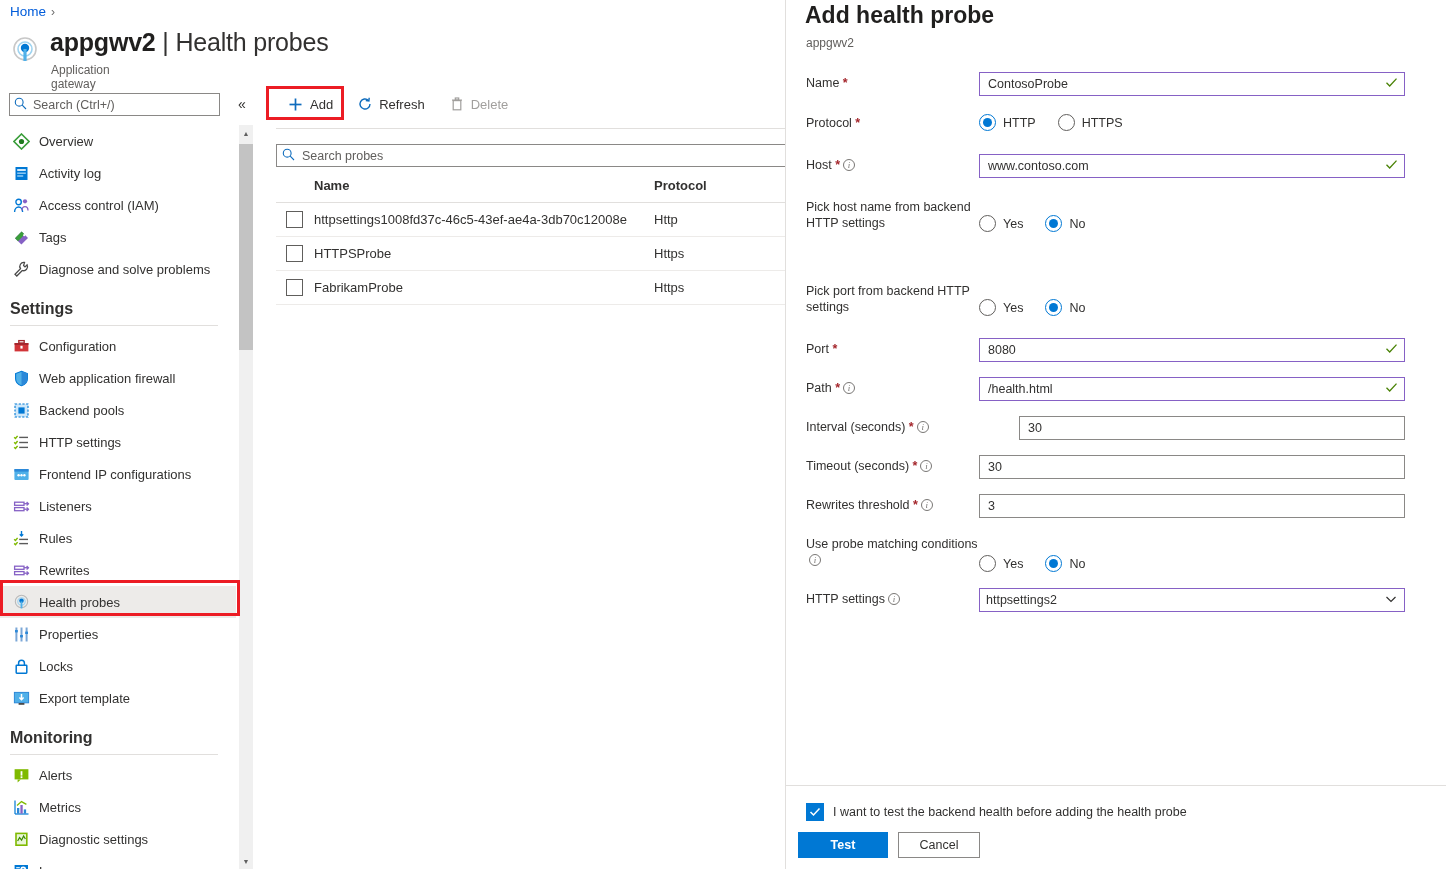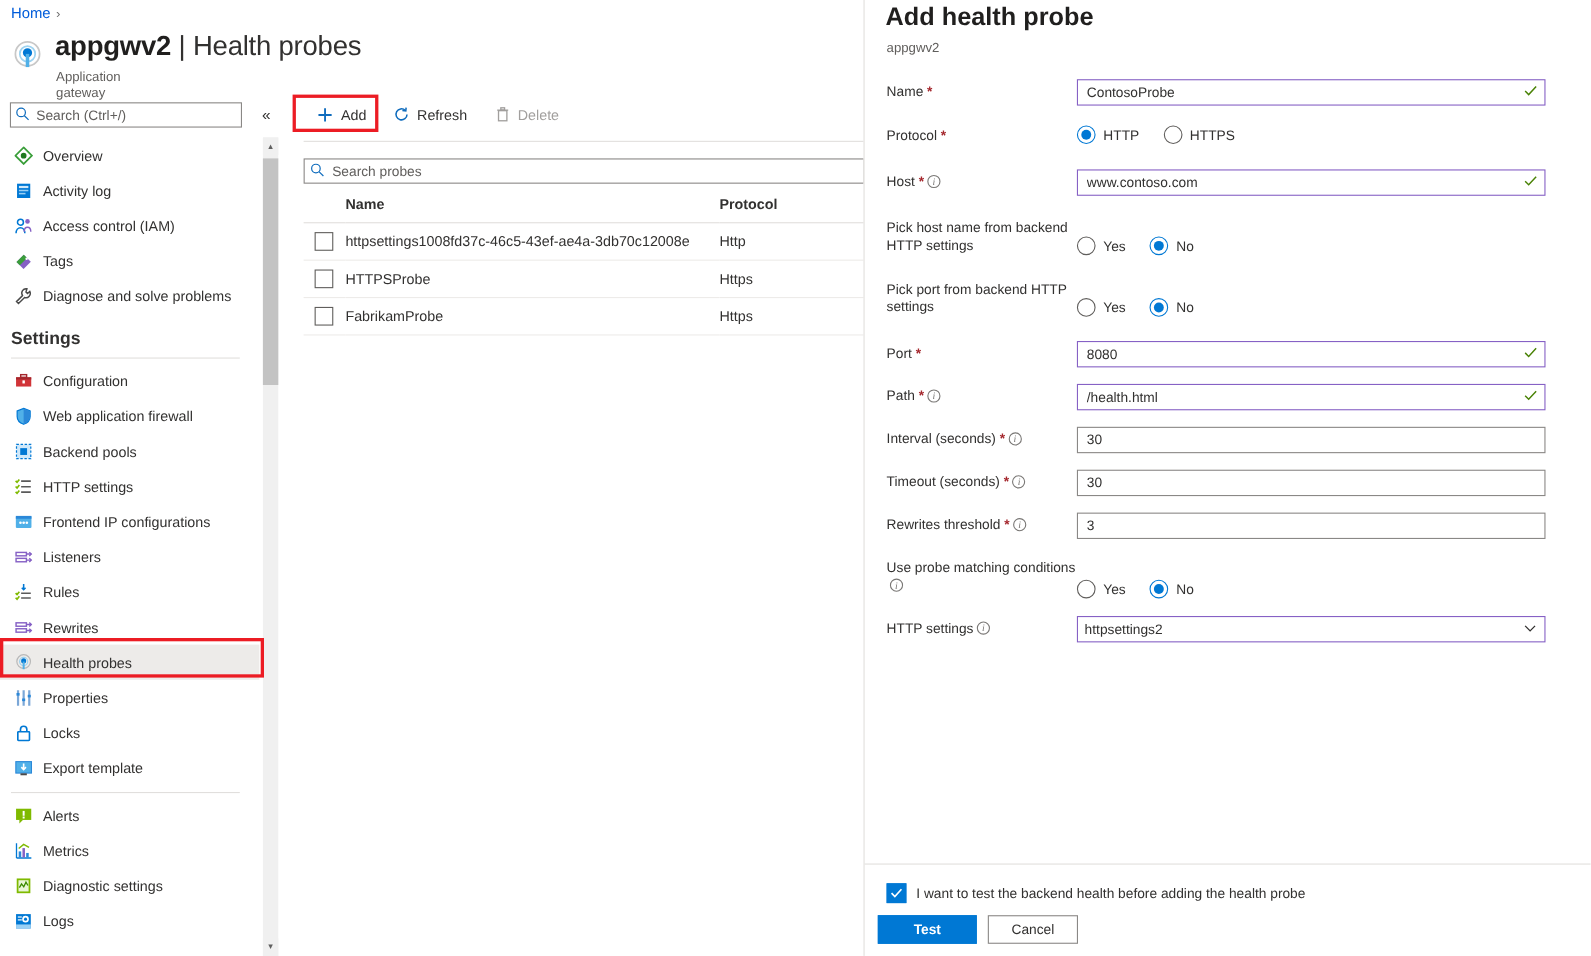--- a/index.html
+++ b/index.html
@@ -472,20 +472,23 @@
         <div class="nav-item">
           <span class="ic">
             <svg width="17" height="17" viewBox="0 0 17 17">
               <rect x="1.4" y="2.4" width="14.2" height="10.4" fill="#50b0e8" stroke="#2b88d8" stroke-width="1"></rect>
               <rect x="5.6" y="13" width="5.8" height="1.8" fill="#4a4a4a"></rect>
               <line x1="8.5" y1="4" x2="8.5" y2="9.4" stroke="#fff" stroke-width="1.5"></line>
               <polyline points="6.4,7.4 8.5,9.6 10.6,7.4" fill="none" stroke="#fff" stroke-width="1.5"></polyline>
             </svg>
           </span>
           <span class="lbl">Export template</span>
+        </div>
+        <div class="nav-group">
+          <span>Monitoring</span>
         </div>
         <div class="nav-rule"></div>
         <div class="nav-item">
           <span class="ic">
             <svg width="17" height="17" viewBox="0 0 17 17">
               <rect x="1.6" y="2.2" width="13.8" height="10.2" fill="#7fba00"></rect>
               <polygon points="4.6,12.4 4.6,15.6 7.8,12.4" fill="#7fba00"></polygon>
               <rect x="7.6" y="4.2" width="1.8" height="4.4" fill="#fff"></rect>
               <rect x="7.6" y="9.3" width="1.8" height="1.8" fill="#fff"></rect>
             </svg>
@@ -682,21 +685,21 @@
               <span class="rlabel">Yes</span>
             </div>
             <div class="radio on">
               <span class="rdot"></span>
               <span class="rlabel">No</span>
             </div>
           </div>
         </div>
       </div>
 
-      <div class="frow" style="height:58px;">
+      <div class="frow" style="height:58px;margin-top:28px;">
         <div class="flabel">Pick port from backend HTTP settings</div>
         <div class="fctrl" style="padding-top:17px;">
           <div class="radios">
             <div class="radio">
               <span class="rdot"></span>
               <span class="rlabel">Yes</span>
             </div>
             <div class="radio on">
               <span class="rdot"></span>
               <span class="rlabel">No</span>
@@ -730,21 +733,21 @@
             <input type="text" value="/health.html" style="">
             <span class="tick">
               <svg width="13" height="13" viewBox="0 0 13 13">
                   <polyline points="1.5,6.8 4.7,10 11.5,2.6" fill="none" stroke="#498205" stroke-width="1.3"></polyline>
                 </svg>
             </span>
           </div>
         </div>
       </div>
 
-      <div class="frow" style="height:39px;">
+      <div class="frow" style="height:39px;gap:40px;">
         <div class="flabel">
           <span>Interval (seconds)</span><span class="req">&nbsp;*</span><span class="info-i">i</span>
         </div>
         <div class="fctrl">
           <div class="tbox">
             <input type="text" value="30" style="">
           </div>
         </div>
       </div>
 

